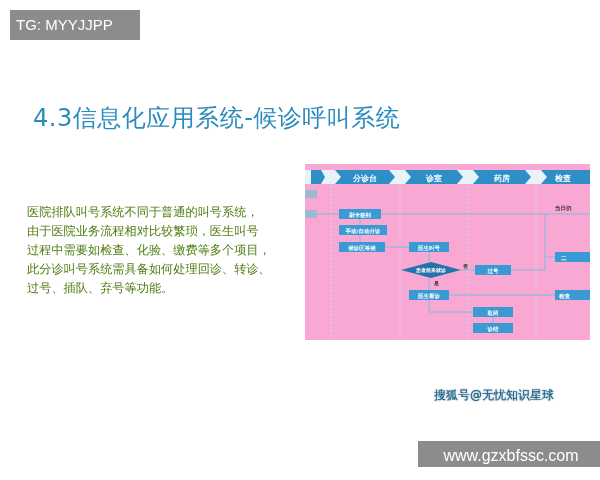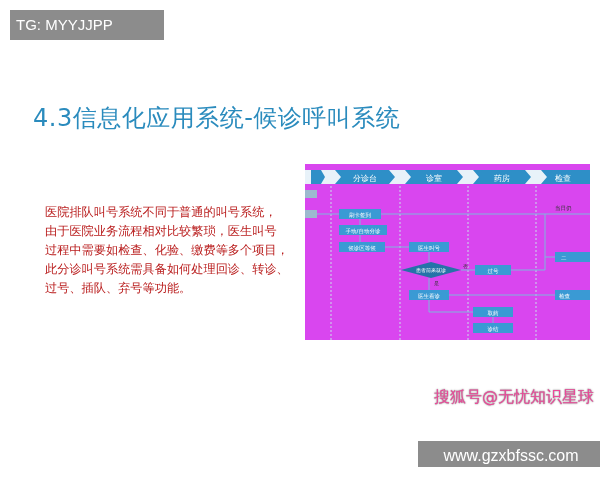--- a/index.html
+++ b/index.html
@@ -1,28 +1,28 @@
 <!DOCTYPE html>
 <html><head>
 <meta charset="utf-8">
 <style>
   html, body { margin:0; padding:0; }
   body { width:600px; height:480px; background:#ffffff; position:relative; overflow:hidden;
          font-family:"DejaVu Sans","Liberation Sans",sans-serif; }
-  .tg { position:absolute; left:10px; top:10px; width:154px; height:30px; background:#8c8c8c;
+  .tg { position:absolute; left:10px; top:10px; width:130px; height:30px; background:#8c8c8c;
         color:#fff; font-size:15px; line-height:30px; padding-left:6px; box-sizing:border-box;
         font-family:"Liberation Sans",sans-serif; }
   .title { position:absolute; left:33px; top:102px; font-size:24px; font-weight:normal; color:#2a8bbd;
            letter-spacing:0.5px; white-space:nowrap; }
-  .para { position:absolute; left:45px; top:203px; width:265px; font-size:12.2px; line-height:19px;
-          color:#b91c1c; }
+  .para { position:absolute; left:27px; top:203px; width:265px; font-size:12.2px; line-height:19px;
+          color:#4d7c0f; }
   .para div { white-space:nowrap; }
-  .diagram { position:absolute; left:305px; top:164px; width:285px; height:176px; background:#d946ef;
-             overflow:hidden; }
-  .sohu { position:absolute; left:434px; top:387px; font-size:16px; color:#ec4899;
+  .diagram { position:absolute; left:305px; top:164px; width:285px; height:176px; background:#f9a8d4;
+             overflow:hidden;font-weight:bold; }
+  .sohu { position:absolute; left:434px; top:387px; font-size:12px; color:#0369a1;
           text-shadow:0 0 2px #999, 0 0 1px #888; white-space:nowrap; }
   .url { position:absolute; left:418px; top:441px; width:186px; height:26px; background:#8c8c8c;
          color:#fff; font-size:16px; line-height:29px; text-align:center;
          font-family:"Liberation Sans",sans-serif; }
   svg text { font-family:"DejaVu Sans","Liberation Sans",sans-serif; }
 </style>
 </head>
 <body>
 
 <div class="tg">TG: MYYJJPP</div>

